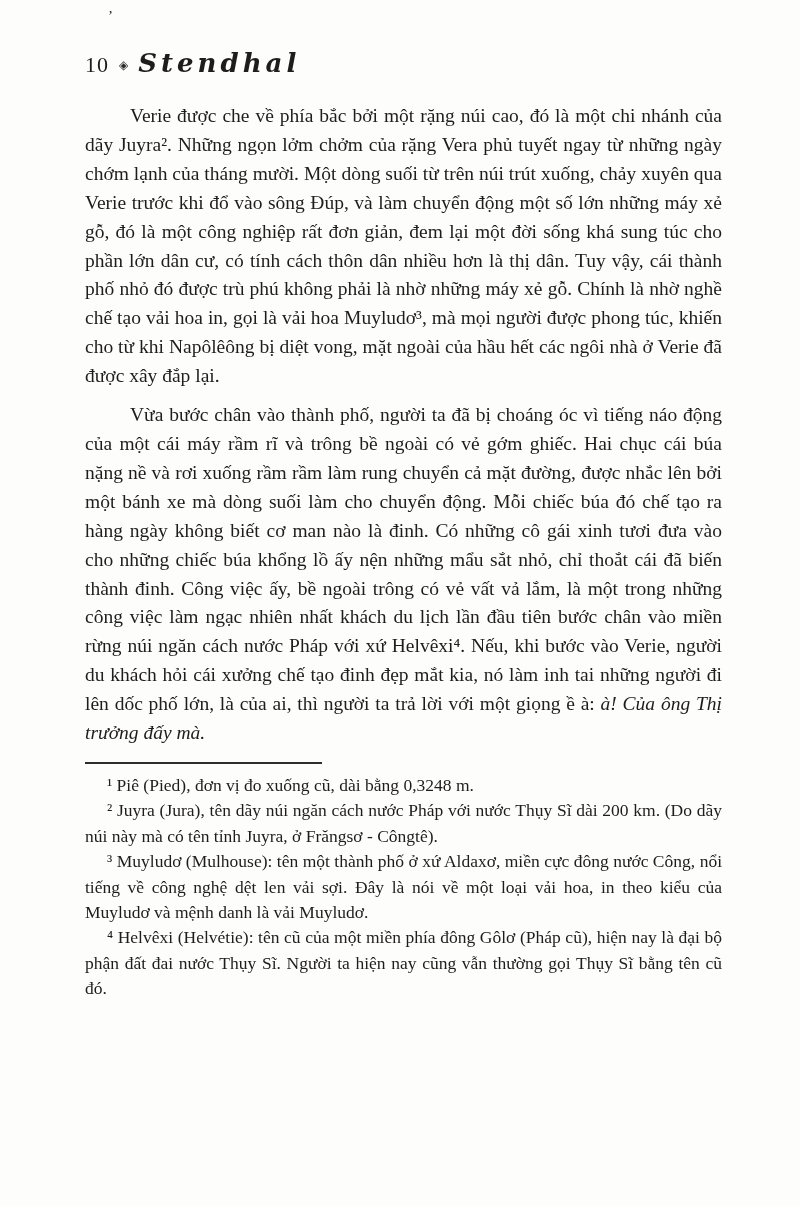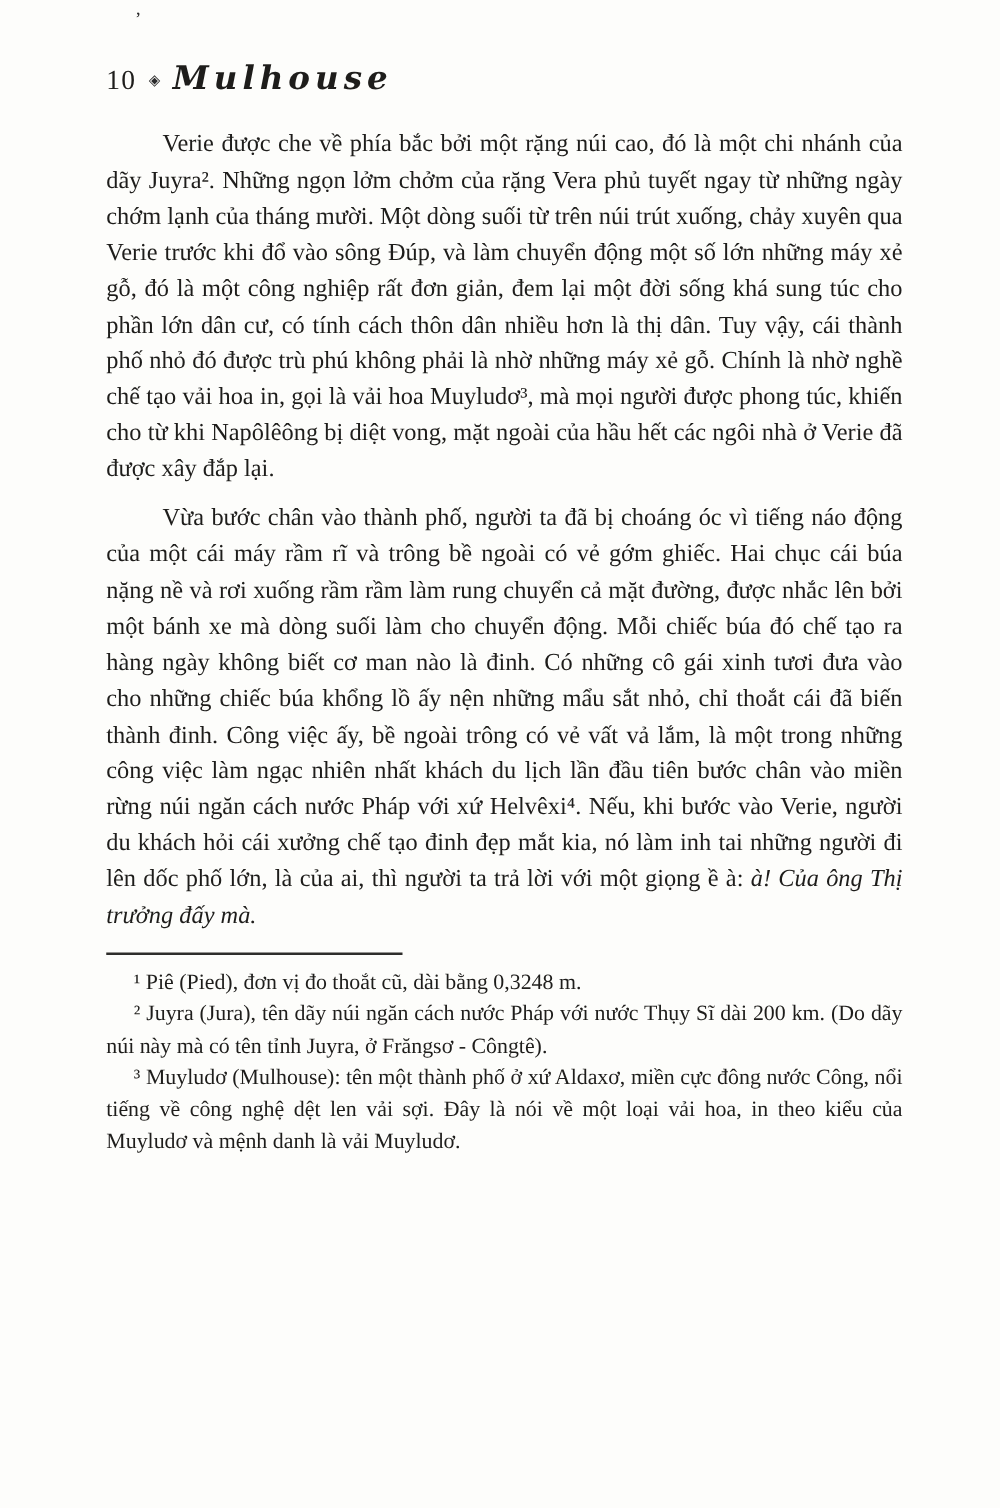--- a/index.html
+++ b/index.html
@@ -94,31 +94,32 @@
 <body>
 
 <div class="page">
   <span class="scan-mark">’</span>
 
   <div class="content">
 
     <div class="header">
       <span class="page-number">10</span>
       <span class="diamond">◈</span>
-      <span class="author">Mulhouse</span>
+      <span class="author">Stendhal</span>
     </div>
 
     <div class="body-text">
         <p class="body-para indent"><span>Verie được che về phía bắc bởi một rặng núi cao, đó là một chi nhánh của dãy Juyra². Những ngọn lởm chởm của rặng Vera phủ tuyết ngay từ những ngày chớm lạnh của tháng mười. Một dòng suối từ trên núi trút xuống, chảy xuyên qua Verie trước khi đổ vào sông Đúp, và làm chuyển động một số lớn những máy xẻ gỗ, đó là một công nghiệp rất đơn giản, đem lại một đời sống khá sung túc cho phần lớn dân cư, có tính cách thôn dân nhiều hơn là thị dân. Tuy vậy, cái thành phố nhỏ đó được trù phú không phải là nhờ những máy xẻ gỗ. Chính là nhờ nghề chế tạo vải hoa in, gọi là vải hoa Muyludơ³, mà mọi người được phong túc, khiến cho từ khi Napôlêông bị diệt vong, mặt ngoài của hầu hết các ngôi nhà ở Verie đã được xây đắp lại.</span></p>
         <p class="body-para indent"><span>Vừa bước chân vào thành phố, người ta đã bị choáng óc vì tiếng náo động của một cái máy rầm rĩ và trông bề ngoài có vẻ gớm ghiếc. Hai chục cái búa nặng nề và rơi xuống rầm rầm làm rung chuyển cả mặt đường, được nhắc lên bởi một bánh xe mà dòng suối làm cho chuyển động. Mỗi chiếc búa đó chế tạo ra hàng ngày không biết cơ man nào là đinh. Có những cô gái xinh tươi đưa vào cho những chiếc búa khổng lồ ấy nện những mẩu sắt nhỏ, chỉ thoắt cái đã biến thành đinh. Công việc ấy, bề ngoài trông có vẻ vất vả lắm, là một trong những công việc làm ngạc nhiên nhất khách du lịch lần đầu tiên bước chân vào miền rừng núi ngăn cách nước Pháp với xứ Helvêxi⁴. Nếu, khi bước vào Verie, người du khách hỏi cái xưởng chế tạo đinh đẹp mắt kia, nó làm inh tai những người đi lên dốc phố lớn, là của ai, thì người ta trả lời với một giọng ề à: </span><span class="italic">à! Của ông Thị trưởng đấy mà.</span></p>
       </div>
 
     <div class="footnotes">
       <hr class="footnote-divider">
       <div>
-          <p class="footnote">¹ Piê (Pied), đơn vị đo thoắt cũ, dài bằng 0,3248 m.</p>
+          <p class="footnote">¹ Piê (Pied), đơn vị đo xuống cũ, dài bằng 0,3248 m.</p>
           <p class="footnote">² Juyra (Jura), tên dãy núi ngăn cách nước Pháp với nước Thụy Sĩ dài 200 km. (Do dãy núi này mà có tên tỉnh Juyra, ở Frăngsơ - Côngtê).</p>
           <p class="footnote">³ Muyludơ (Mulhouse): tên một thành phố ở xứ Aldaxơ, miền cực đông nước Công, nổi tiếng về công nghệ dệt len vải sợi. Đây là nói về một loại vải hoa, in theo kiểu của Muyludơ và mệnh danh là vải Muyludơ.</p>
+          <p class="footnote">⁴ Helvêxi (Helvétie): tên cũ của một miền phía đông Gôlơ (Pháp cũ), hiện nay là đại bộ phận đất đai nước Thụy Sĩ. Người ta hiện nay cũng vẫn thường gọi Thụy Sĩ bằng tên cũ đó.</p>
         </div>
     </div>
 
   </div>
 </div>
 
 </body></html>

